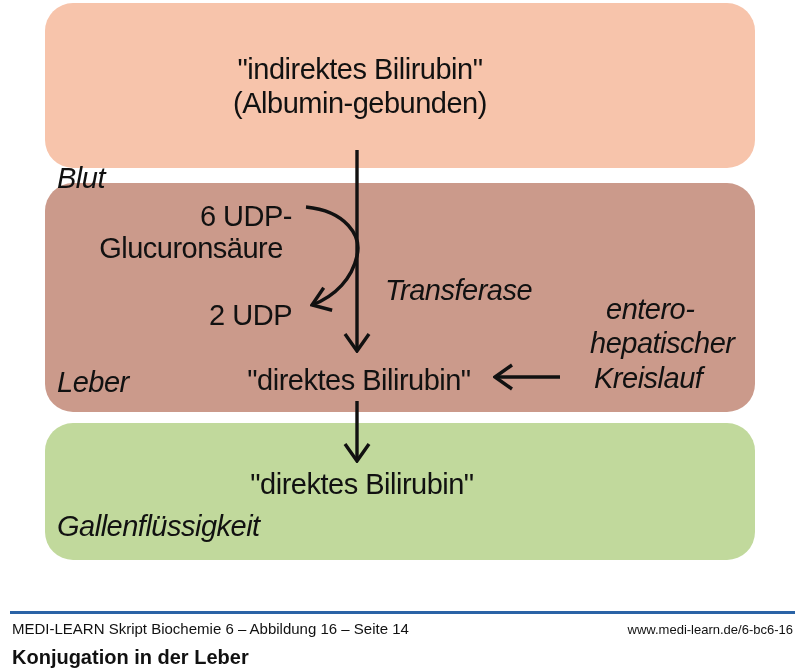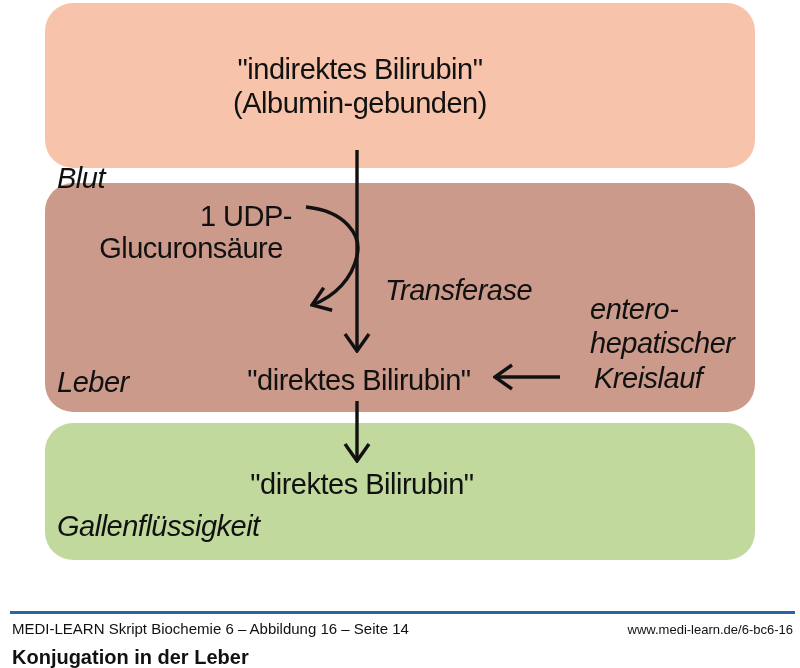--- a/index.html
+++ b/index.html
@@ -29,21 +29,21 @@
   #blut-line1{left:160px;top:54px;width:400px;text-align:center;}
   #blut-line2{left:160px;top:88px;width:400px;text-align:center;}
   #blut-label{left:57px;top:123px;margin-top:40px;}
 
   
   #substrate-line1{left:90px;top:201px;width:202px;text-align:right;}
   #substrate-line2{left:90px;top:233px;width:202px;text-align:center;}
   #product-udp   {left:90px;top:300px;width:202px;text-align:right;}
   #enzyme-line1  {left:385px;top:236px;}
   #enzyme-line2  {left:385px;top:275px;}
-  #cycle-line1   {left:590px;top:294px;text-align:right;}
+  #cycle-line1   {left:606px;top:294px;text-align:right;}
   #cycle-line2   {left:590px;top:328px;}
   #cycle-line3   {left:594px;top:363px;}
   #leber-result  {left:159px;top:365px;width:400px;text-align:center;}
   #leber-label   {left:57px;top:367px;}
 
   
   #galle-content {left:162px;top:469px;width:400px;text-align:center;}
   #galle-label   {left:57px;top:511px;}
 
   
@@ -73,22 +73,23 @@
 <div id="canvas">
 
   <div class="box" id="box-blut"></div>
   <div class="box" id="box-leber"></div>
   <div class="box" id="box-galle"></div>
 
   <div class="t" id="blut-line1">"indirektes Bilirubin"</div>
   <div class="t" id="blut-line2">(Albumin-gebunden)</div>
   <div class="t italic" id="blut-label">Blut</div>
 
-  <div class="t" id="substrate-line1">1 UDP-</div>
+  <div class="t" id="substrate-line1">6 UDP-</div>
   <div class="t" id="substrate-line2">Glucuronsäure</div>
+  <div class="t" id="product-udp">2 UDP</div>
   <div class="t italic" id="enzyme-line2">Transferase</div>
   <div class="t italic" id="cycle-line1">entero-</div>
   <div class="t italic" id="cycle-line2">hepatischer</div>
   <div class="t italic" id="cycle-line3">Kreislauf</div>
   <div class="t" id="leber-result">"direktes Bilirubin"</div>
   <div class="t italic" id="leber-label">Leber</div>
 
   <div class="t" id="galle-content">"direktes Bilirubin"</div>
   <div class="t italic" id="galle-label">Gallenflüssigkeit</div>
 

